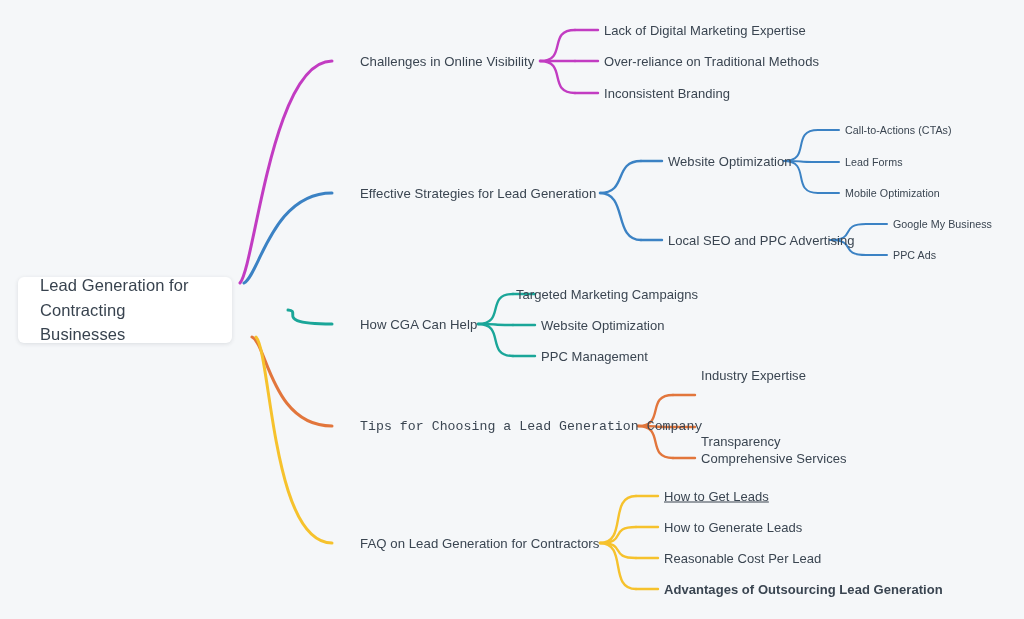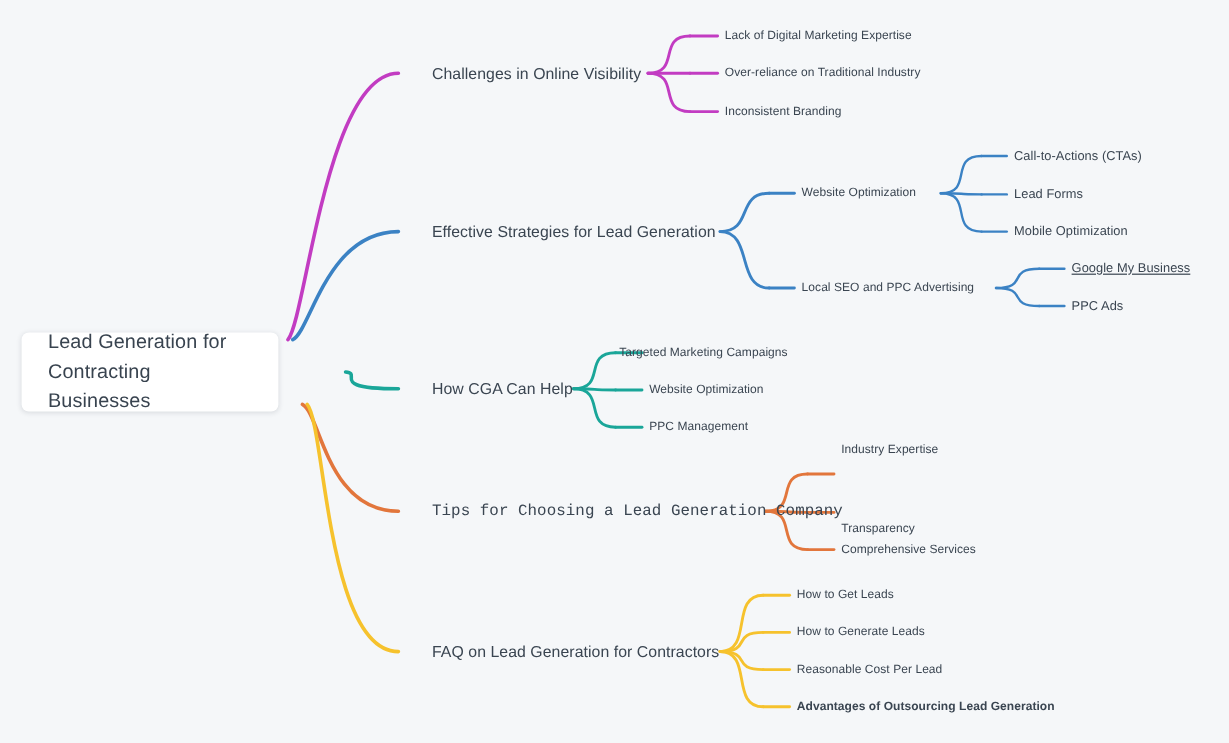--- a/index.html
+++ b/index.html
@@ -39,21 +39,21 @@
     letter-spacing: 0.1px;
   }
   .node-label {
     position: absolute;
     color: #3a4551;
     white-space: nowrap;
     transform: translateY(-50%);
     letter-spacing: 0.05px;
   }
   .lvl1 { font-size: 13.2px; }
-  .lvl2 { font-size: 10px; }
+  .lvl2 { font-size: 13px; }
   .lvl3 { font-size: 10.7px; }
 </style>
 </head>
 <body>
 
 <div id="canvas">
 
   <svg id="edges" viewBox="0 0 1024 619" xmlns="http://www.w3.org/2000/svg">
       <path d="M240,283 C255,265.24 272,61 332,61" stroke="#c23cc2" stroke-width="3" fill="none" stroke-linecap="round"></path>
       <path d="M540,61 C568,61 547,30 575,30" stroke="#c23cc2" stroke-width="2.4" fill="none" stroke-linecap="round"></path>
@@ -102,37 +102,37 @@
       <path d="M636,589 L658,589" stroke="#f6c22d" stroke-width="2.4" fill="none" stroke-linecap="round"></path>
     </svg>
 
   <div class="root-node" style="left: 18px; top: 277px; width: 214px; height: 66px;">
     <div class="root-label">Lead Generation for Contracting Businesses</div>
   </div>
 
   <div id="labels">
       <div class="node-label lvl1" style="left: 360px; top: 61px;">Challenges in Online Visibility</div>
       <div class="node-label lvl2" style="left: 604px; top: 30px;">Lack of Digital Marketing Expertise</div>
-      <div class="node-label lvl2" style="left: 604px; top: 61px;">Over-reliance on Traditional Industry</div>
+      <div class="node-label lvl2" style="left: 604px; top: 61px;">Over-reliance on Traditional Methods</div>
       <div class="node-label lvl2" style="left: 604px; top: 93px;">Inconsistent Branding</div>
       <div class="node-label lvl1" style="left: 360px; top: 193px;">Effective Strategies for Lead Generation</div>
       <div class="node-label lvl2" style="left: 668px; top: 161px;">Website Optimization</div>
       <div class="node-label lvl3" style="left: 845px; top: 130px;">Call-to-Actions (CTAs)</div>
       <div class="node-label lvl3" style="left: 845px; top: 162px;">Lead Forms</div>
       <div class="node-label lvl3" style="left: 845px; top: 193px;">Mobile Optimization</div>
       <div class="node-label lvl2" style="left: 668px; top: 240px;">Local SEO and PPC Advertising</div>
-      <div class="node-label lvl3" style="left: 893px; top: 224px; text-decoration: underline;">Google My Business</div>
+      <div class="node-label lvl3" style="left: 893px; top: 224px;">Google My Business</div>
       <div class="node-label lvl3" style="left: 893px; top: 255px;">PPC Ads</div>
       <div class="node-label lvl1" style="left: 360px; top: 324px;">How CGA Can Help</div>
       <div class="node-label lvl2" style="left: 516px; top: 294px;">Targeted Marketing Campaigns</div>
       <div class="node-label lvl2" style="left: 541px; top: 325px;">Website Optimization</div>
       <div class="node-label lvl2" style="left: 541px; top: 356px;">PPC Management</div>
       <div class="node-label lvl1" style="left: 360px; top: 426px; font-family: Liberation Mono, monospace;">Tips for Choosing a Lead Generation Company</div>
       <div class="node-label lvl2" style="left: 701px; top: 375px;">Industry Expertise</div>
       <div class="node-label lvl2" style="left: 701px; top: 427px; margin-top: 14px;">Transparency</div>
       <div class="node-label lvl2" style="left: 701px; top: 458px;">Comprehensive Services</div>
       <div class="node-label lvl1" style="left: 360px; top: 543px;">FAQ on Lead Generation for Contractors</div>
-      <div class="node-label lvl2" style="left: 664px; top: 496px;">How to Get Leads</div>
+      <div class="node-label lvl2" style="left: 664px; top: 496px; text-decoration: underline;">How to Get Leads</div>
       <div class="node-label lvl2" style="left: 664px; top: 527px;">How to Generate Leads</div>
       <div class="node-label lvl2" style="left: 664px; top: 558px;">Reasonable Cost Per Lead</div>
       <div class="node-label lvl2" style="left: 664px; top: 589px; font-weight: bold;">Advantages of Outsourcing Lead Generation</div>
     </div>
 </div>
 
 </body></html>

